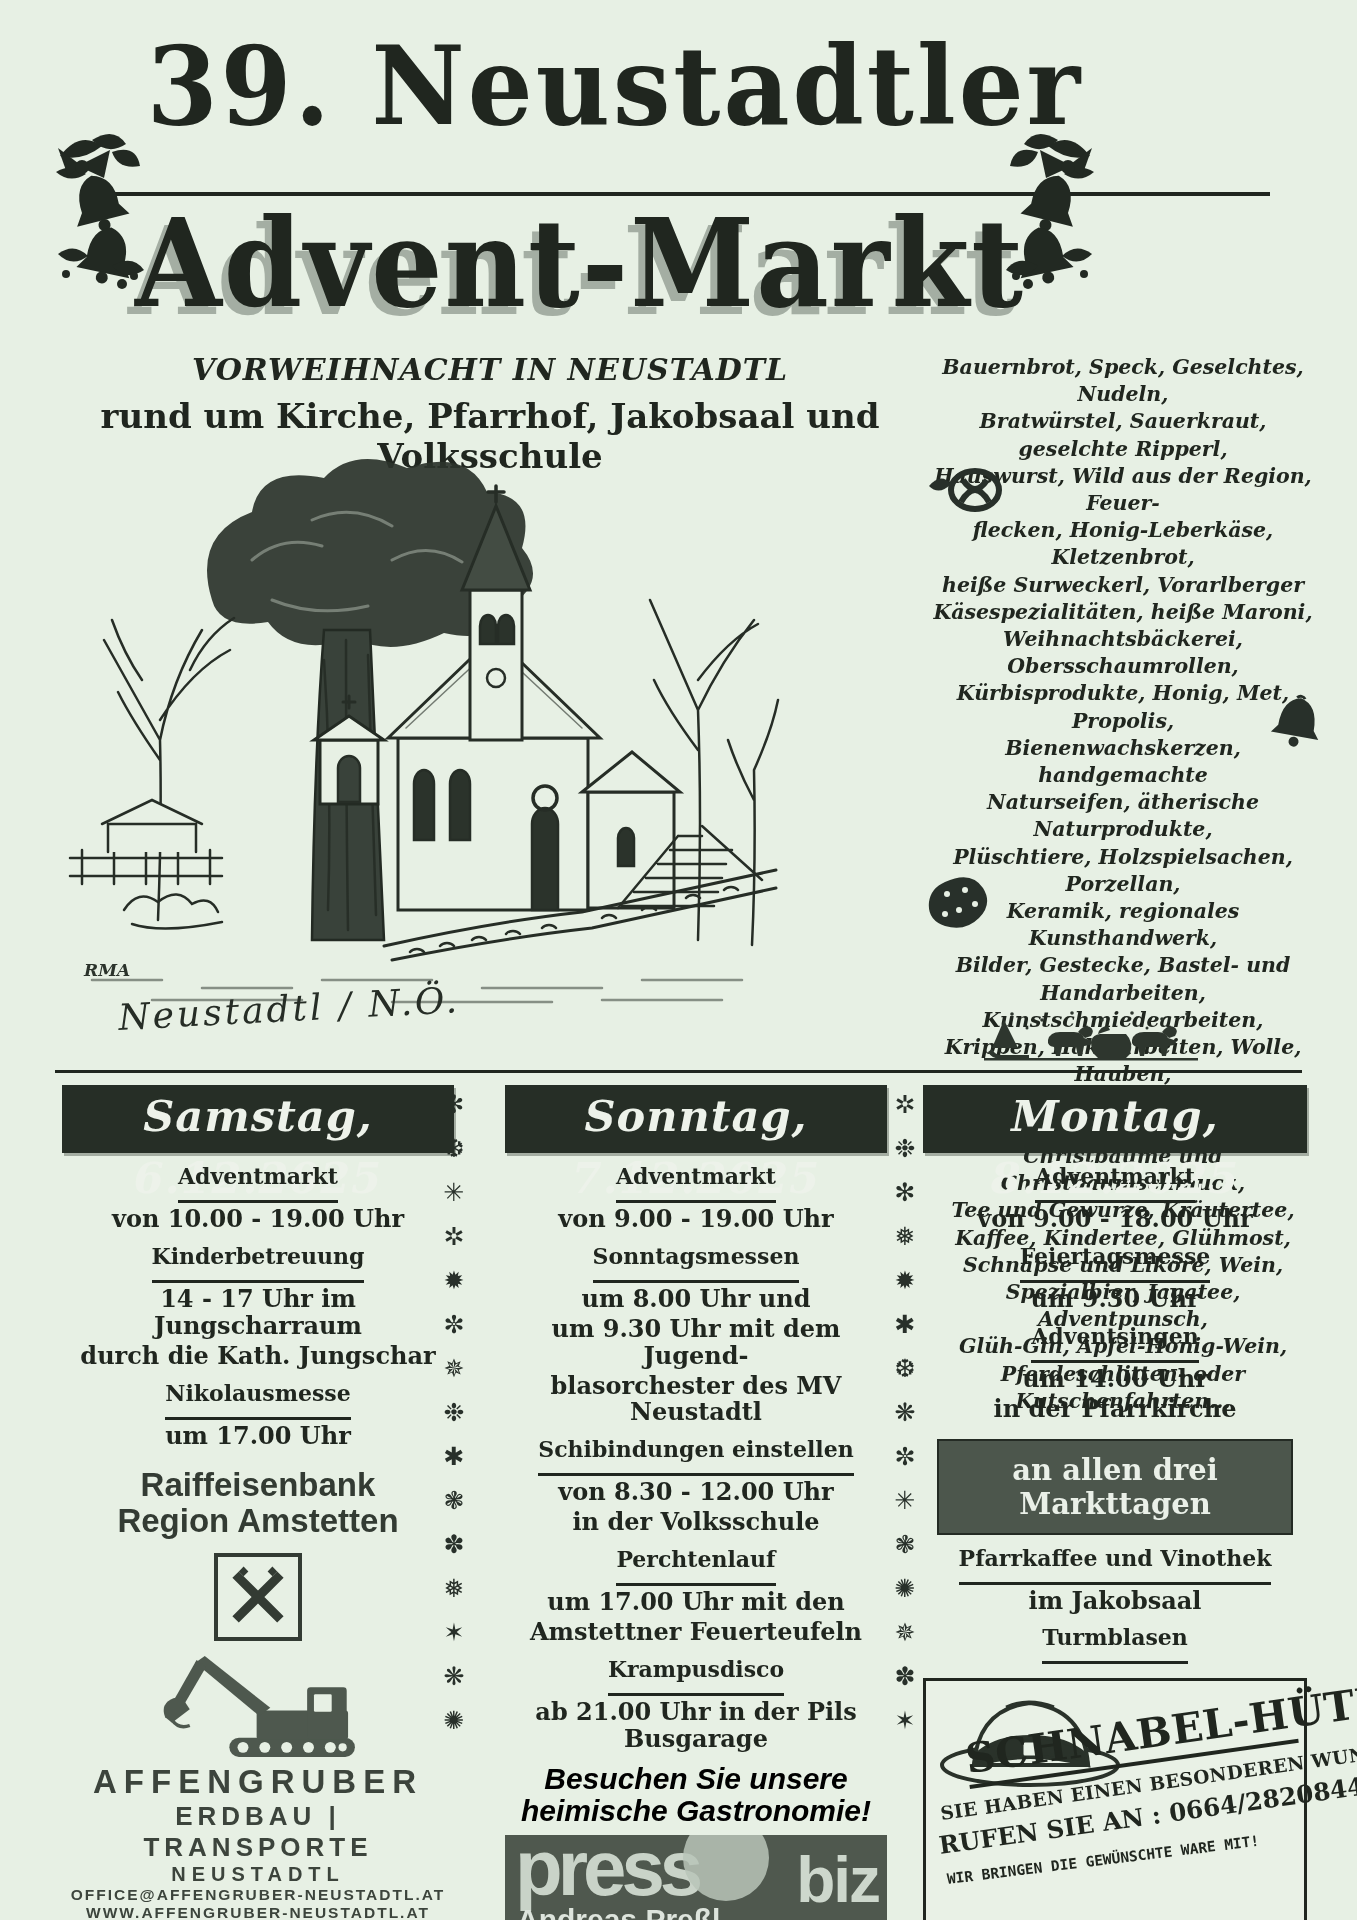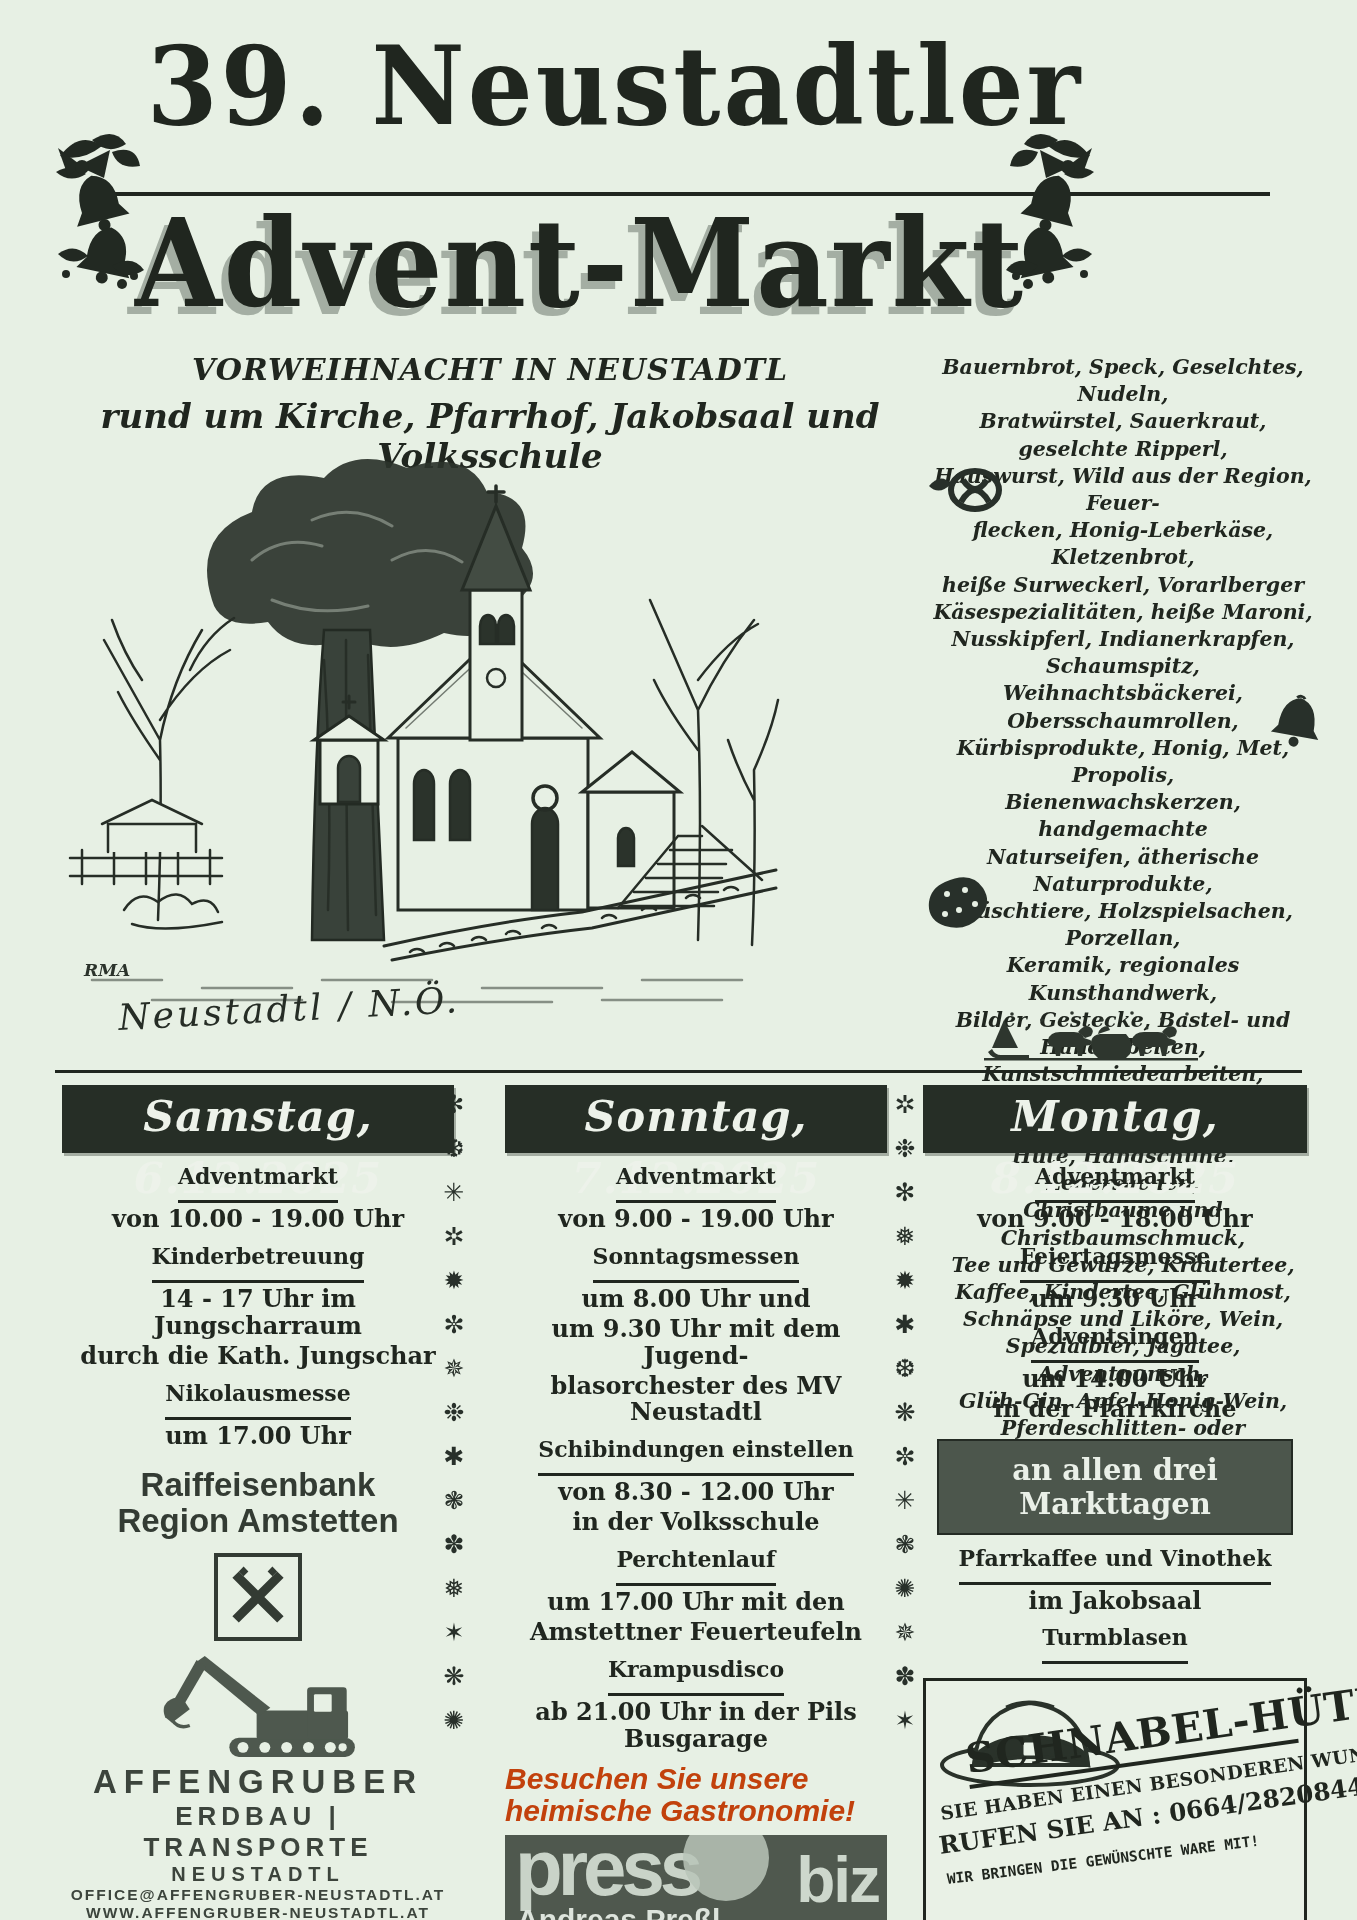--- a/index.html
+++ b/index.html
@@ -13,21 +13,21 @@
   .head-rule{position:absolute;top:192px;left:88px;width:1182px;border-top:4px solid #20261f;}
   .title{position:absolute;top:198px;left:120px;width:920px;text-align:center;
          font-size:112px;font-weight:bold;letter-spacing:2px;transform:scaleY(1.08);
          text-shadow:-7px 7px 0 rgba(110,120,110,.55);}
   .ornament{position:absolute;top:126px;width:96px;height:168px;}
   .ornament.left{left:52px;}
   .ornament.right{left:1002px;transform:scaleX(-1);}
   .sub1{position:absolute;top:352px;left:80px;width:820px;text-align:center;
         font-size:30px;font-weight:bold;font-style:italic;letter-spacing:1px;}
   .sub2{position:absolute;top:396px;left:80px;width:820px;text-align:center;
-        font-size:34px;font-weight:bold;font-style:italic;}
+        font-size:34px;font-weight:bold;}
 
   
   .church{position:absolute;top:440px;left:62px;width:718px;height:590px;}
   .church-caption{position:absolute;top:988px;left:118px;font-size:36px;font-style:italic;
         letter-spacing:3px;transform:rotate(-3deg);color:#262d26;}
 
   
   .offers{position:absolute;top:354px;left:933px;width:380px;text-align:center;
           font-size:20.5px;line-height:27.2px;font-weight:bold;font-style:italic;}
   .offer-icon{position:absolute;}
@@ -70,22 +70,22 @@
   .affen .a-place{font-size:20px;letter-spacing:6px;}
   .affen .a-mail{font-size:15.5px;letter-spacing:2px;}
   .affen .a-phone{font-size:22px;letter-spacing:3px;}
   .kunst{margin-top:6px;text-align:center;}
   .k-name{font-size:52px;font-style:italic;letter-spacing:2px;color:#3a423a;line-height:1.0;}
   .k-sub{display:flex;align-items:center;justify-content:center;gap:12px;
       font-size:25px;letter-spacing:7px;color:#444d44;margin-top:2px;}
   .k-sub .fl{font-size:24px;letter-spacing:0;color:#5a645a;}
 
   
-  .gastro{margin-top:10px;font-family:"Liberation Sans",sans-serif;
-      font-weight:bold;font-style:italic;font-size:30px;line-height:1.08;color:#c2410c;}
+  .gastro{margin-top:10px;text-align:center;font-family:"Liberation Sans",sans-serif;
+      font-weight:bold;font-style:italic;font-size:30px;line-height:1.08;color:#000000;}
   .pressl-box{position:relative;margin-top:8px;background:#4f584e;height:138px;
       padding:4px 12px;overflow:hidden;}
   .pb-press{position:absolute;top:-12px;left:10px;font-family:"Liberation Sans",sans-serif;
       font-weight:bold;font-size:78px;letter-spacing:-5px;color:#c9d3c8;}
   .pb-circle{position:absolute;top:-20px;right:118px;width:86px;height:86px;border-radius:50%;
       background:#b9c4b8;opacity:.85;}
   .pb-biz{position:absolute;top:8px;right:8px;font-family:"Liberation Sans",sans-serif;
       font-weight:bold;font-size:64px;letter-spacing:-2px;color:#cdd7cc;}
   .pb-owner{position:absolute;left:12px;top:68px;font-family:"Liberation Sans",sans-serif;
       font-weight:bold;font-size:30px;color:#dde4dc;}
@@ -221,21 +221,20 @@
   </svg>
   <div class="church-caption">Neustadtl / N.Ö.</div>
 
   <div class="offers">
     <div>Bauernbrot, Speck, Geselchtes, Nudeln,</div>
     <div>Bratwürstel, Sauerkraut, geselchte Ripperl,</div>
     <div>Hauswurst, Wild aus der Region, Feuer-</div>
     <div>flecken, Honig-Leberkäse, Kletzenbrot,</div>
     <div>heiße Surweckerl, Vorarlberger</div>
     <div>Käsespezialitäten, heiße Maroni,</div>
-    <div>Nusskipferl, Indianerkrapfen, Schaumspitz,</div>
     <div>Weihnachtsbäckerei, Obersschaumrollen,</div>
     <div>Kürbisprodukte, Honig, Met, Propolis,</div>
     <div>Bienenwachskerzen, handgemachte</div>
     <div>Naturseifen, ätherische Naturprodukte,</div>
     <div>Plüschtiere, Holzspielsachen, Porzellan,</div>
     <div>Keramik, regionales Kunsthandwerk,</div>
     <div>Bilder, Gestecke, Bastel- und</div>
     <div>Handarbeiten, Kunstschmiedearbeiten,</div>
     <div>Krippen, Häkelarbeiten, Wolle, Hauben,</div>
     <div>Hüte, Handschuhe, Ledersachen,</div>

